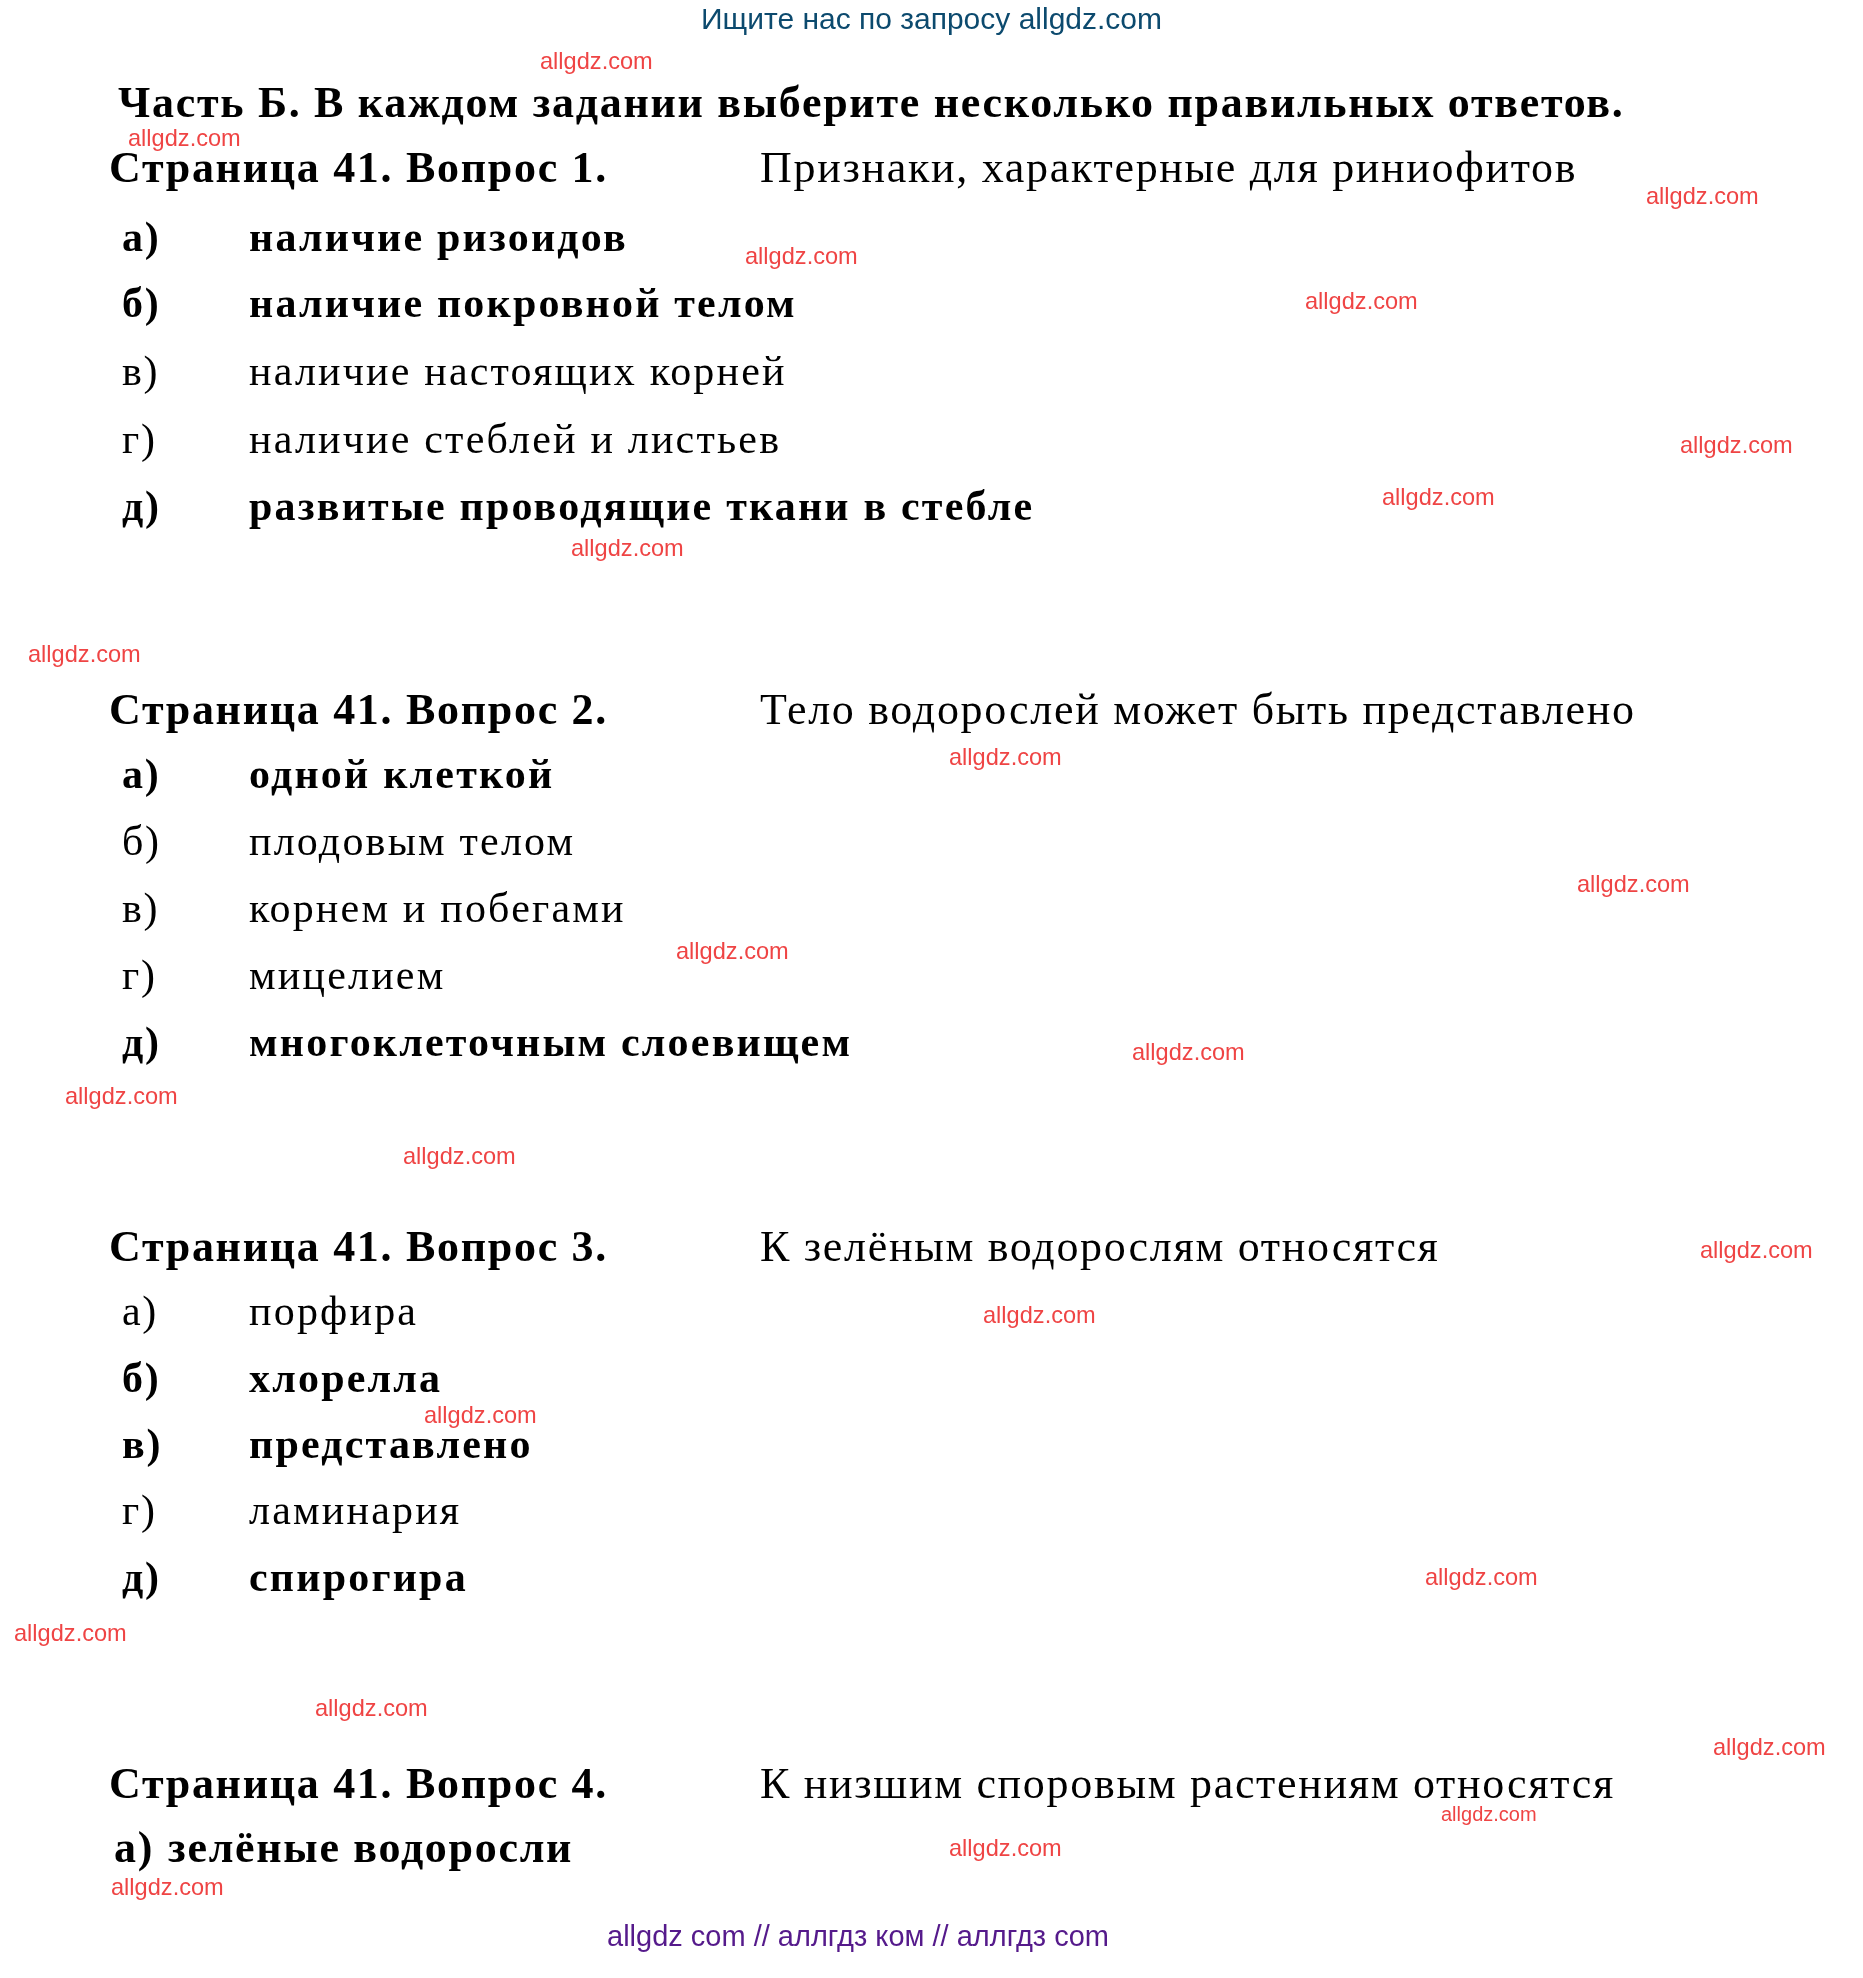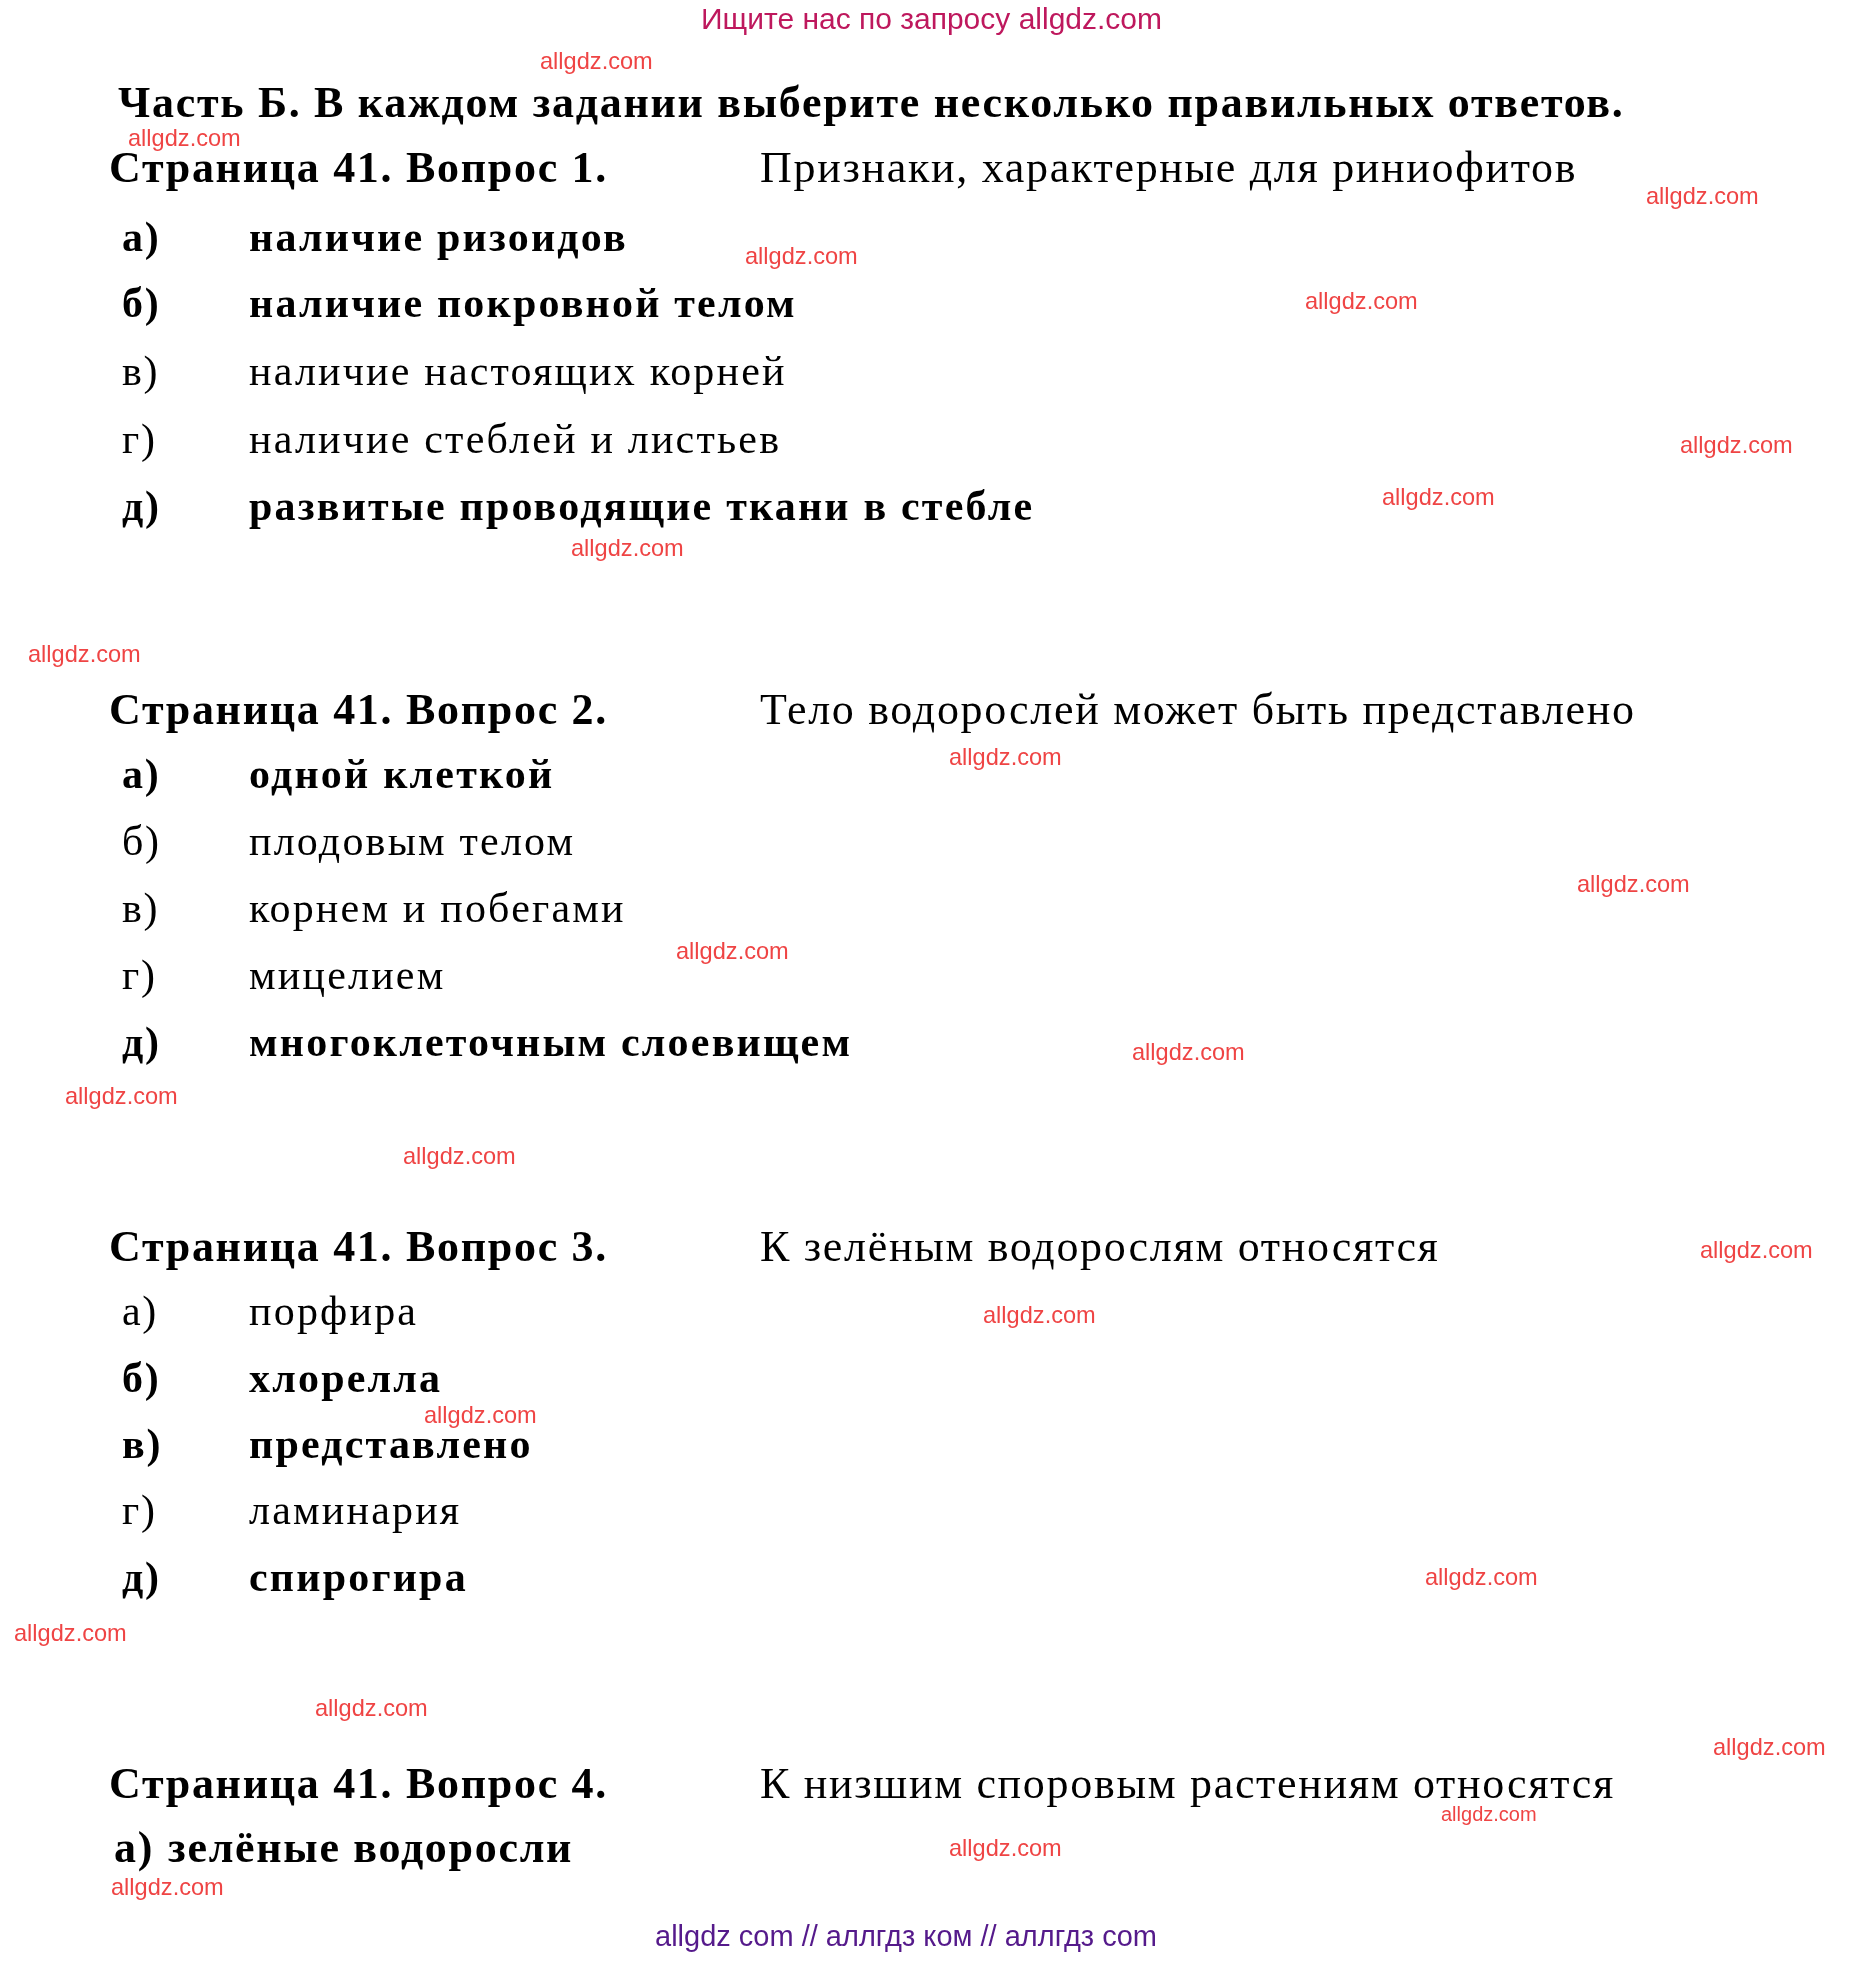--- a/index.html
+++ b/index.html
@@ -11,21 +11,21 @@
     overflow:hidden;
     font-family:"Liberation Serif",serif;
     color:#000000;
   }
   .banner{
     position:absolute;
     top:1.7px;left:0;width:100%;
     text-align:center;
     font-family:"Liberation Sans",sans-serif;
     font-size:30px;
-    color:#be185d;
+    color:#0c4a6e;
     white-space:nowrap;
   }
   .wm{
     position:absolute;
     font-family:"Liberation Sans",sans-serif;
     font-size:23.6px;
     color:#ef4444;
     white-space:nowrap;
     line-height:1;
   }
@@ -62,21 +62,20 @@
     position:absolute;left:114px;top:1824px;
     font-size:44px;font-weight:700;letter-spacing:1.7px;white-space:nowrap;line-height:1.1;
   }
   .q4line .letter{margin-right:14px;}
   .footer{
     position:absolute;left:607px;top:1920px;
     font-family:"Liberation Sans",sans-serif;
     font-size:29px;
     color:#551a8b;
     white-space:nowrap;
-    margin-left:48px;
   }
 </style>
 </head>
 <body>
 
 <div class="page">
 
   <div class="banner">Ищите нас по запросу allgdz.com</div>
 
   <span class="wm" style="left:540px;top:50px">allgdz.com</span>

